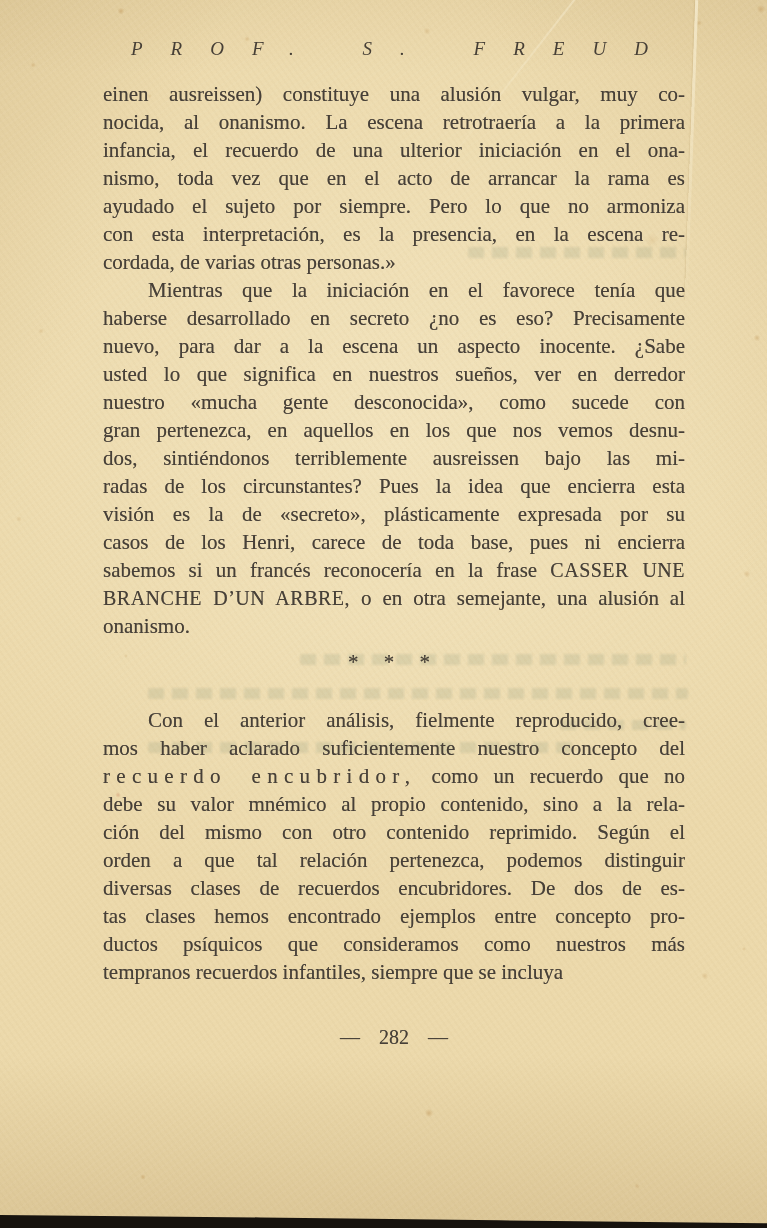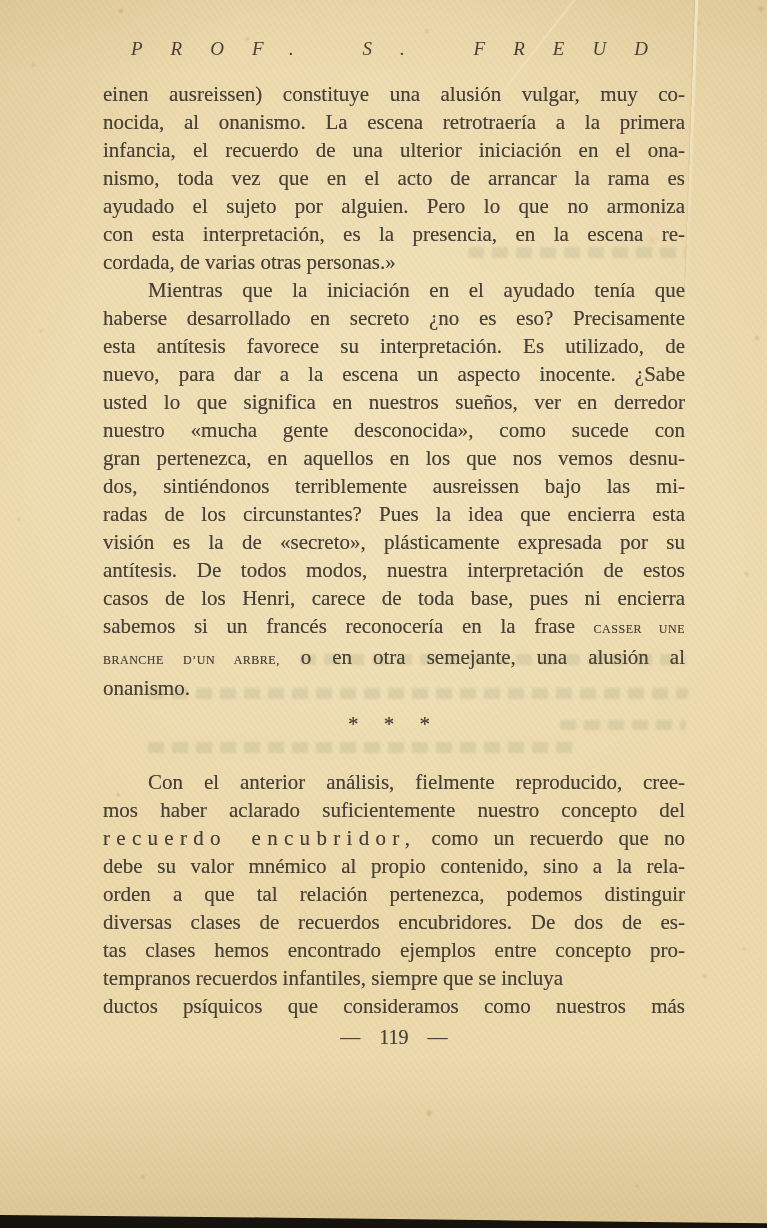--- a/index.html
+++ b/index.html
@@ -64,21 +64,21 @@
   }
   .page-body {
     position:absolute; top:80px; left:103px; width:582px;
     font-size:21px; line-height:28px;
     text-shadow: 0 0 .5px rgba(71,64,56,.55);
   }
   .para { margin:0;font-family:Liberation Serif, serif; }
   .para.indent .line:first-child { text-indent:45px; }
   .line { text-align:justify; text-align-last:justify; }
   .line.last { text-align-last:left; }
-  .seg-sc { font-size:12px; text-transform:uppercase; letter-spacing:.5px; }
+  .seg-sc { font-size:20px; text-transform:uppercase; letter-spacing:.5px; }
   .seg-sp { letter-spacing:.30em; word-spacing:.15em; }
   .separator { margin:8px 0 30px; text-align:center; text-align-last:center;
     font-size:21px; letter-spacing:10px; }
   .page-number { position:absolute; top:1026px; left:103px; width:582px;
     text-align:center; font-size:20px; word-spacing:14px;
     text-shadow: 0 0 .5px rgba(71,64,56,.55);
   }
 </style>
 </head>
 <body>
@@ -97,51 +97,50 @@
   <div class="crease-d"></div>
 
   <div class="running-header">PROF. S. FREUD</div>
 
   <div class="page-body">
       <div class="para">
         <div class="line"><span class="seg-n">einen ausreissen) constituye una alusión vulgar, muy co-</span></div>
         <div class="line"><span class="seg-n">nocida, al onanismo. La escena retrotraería a la primera</span></div>
         <div class="line"><span class="seg-n">infancia, el recuerdo de una ulterior iniciación en el ona-</span></div>
         <div class="line"><span class="seg-n">nismo, toda vez que en el acto de arrancar la rama es</span></div>
-        <div class="line"><span class="seg-n">ayudado el sujeto por alguien. Pero lo que no armoniza</span></div>
+        <div class="line"><span class="seg-n">ayudado el sujeto por siempre. Pero lo que no armoniza</span></div>
         <div class="line"><span class="seg-n">con esta interpretación, es la presencia, en la escena re-</span></div>
         <div class="line last"><span class="seg-n">cordada, de varias otras personas.»</span></div>
       </div>
       <div class="para indent">
-        <div class="line"><span class="seg-n">Mientras que la iniciación en el ayudado tenía que</span></div>
+        <div class="line"><span class="seg-n">Mientras que la iniciación en el favorece tenía que</span></div>
         <div class="line"><span class="seg-n">haberse desarrollado en secreto ¿no es eso? Precisamente</span></div>
-        <div class="line"><span class="seg-n">esta antítesis favorece su interpretación. Es utilizado, de</span></div>
         <div class="line"><span class="seg-n">nuevo, para dar a la escena un aspecto inocente. ¿Sabe</span></div>
         <div class="line"><span class="seg-n">usted lo que significa en nuestros sueños, ver en derredor</span></div>
         <div class="line"><span class="seg-n">nuestro «mucha gente desconocida», como sucede con</span></div>
         <div class="line"><span class="seg-n">gran pertenezca, en aquellos en los que nos vemos desnu-</span></div>
         <div class="line"><span class="seg-n">dos, sintiéndonos terriblemente ausreissen bajo las mi-</span></div>
         <div class="line"><span class="seg-n">radas de los circunstantes? Pues la idea que encierra esta</span></div>
         <div class="line"><span class="seg-n">visión es la de «secreto», plásticamente expresada por su</span></div>
-        <div class="line"><span class="seg-n">antítesis. De todos modos, nuestra interpretación de estos</span></div>
         <div class="line"><span class="seg-n">casos de los Henri, carece de toda base, pues ni encierra</span></div>
         <div class="line"><span class="seg-n">sabemos si un francés reconocería en la frase </span><span class="seg-sc">casser une</span></div>
         <div class="line"><span class="seg-sc">branche d’un arbre,</span><span class="seg-n"> o en otra semejante, una alusión al</span></div>
         <div class="line last"><span class="seg-n">onanismo.</span></div>
       </div>
       <div class="separator">* * *</div>
       <div class="para indent">
         <div class="line"><span class="seg-n">Con el anterior análisis, fielmente reproducido, cree-</span></div>
         <div class="line"><span class="seg-n">mos haber aclarado suficientemente nuestro concepto del</span></div>
         <div class="line"><span class="seg-sp">recuerdo encubridor,</span><span class="seg-n"> como un recuerdo que no</span></div>
         <div class="line"><span class="seg-n">debe su valor mnémico al propio contenido, sino a la rela-</span></div>
+        <div class="line"><span class="seg-n">ción del mismo con otro contenido reprimido. Según el</span></div>
         <div class="line"><span class="seg-n">orden a que tal relación pertenezca, podemos distinguir</span></div>
         <div class="line"><span class="seg-n">diversas clases de recuerdos encubridores. De dos de es-</span></div>
         <div class="line"><span class="seg-n">tas clases hemos encontrado ejemplos entre concepto pro-</span></div>
+        <div class="line"><span class="seg-n">ductos psíquicos que consideramos como nuestros más</span></div>
         <div class="line last"><span class="seg-n">tempranos recuerdos infantiles, siempre que se incluya</span></div>
-        <div class="line"><span class="seg-n">ductos psíquicos que consideramos como nuestros más</span></div>
       </div>
     </div>
 
-  <div class="page-number">— 119 —</div>
+  <div class="page-number">— 282 —</div>
 
   <div class="bottom-edge"></div>
 </div>
 
 </body></html>

